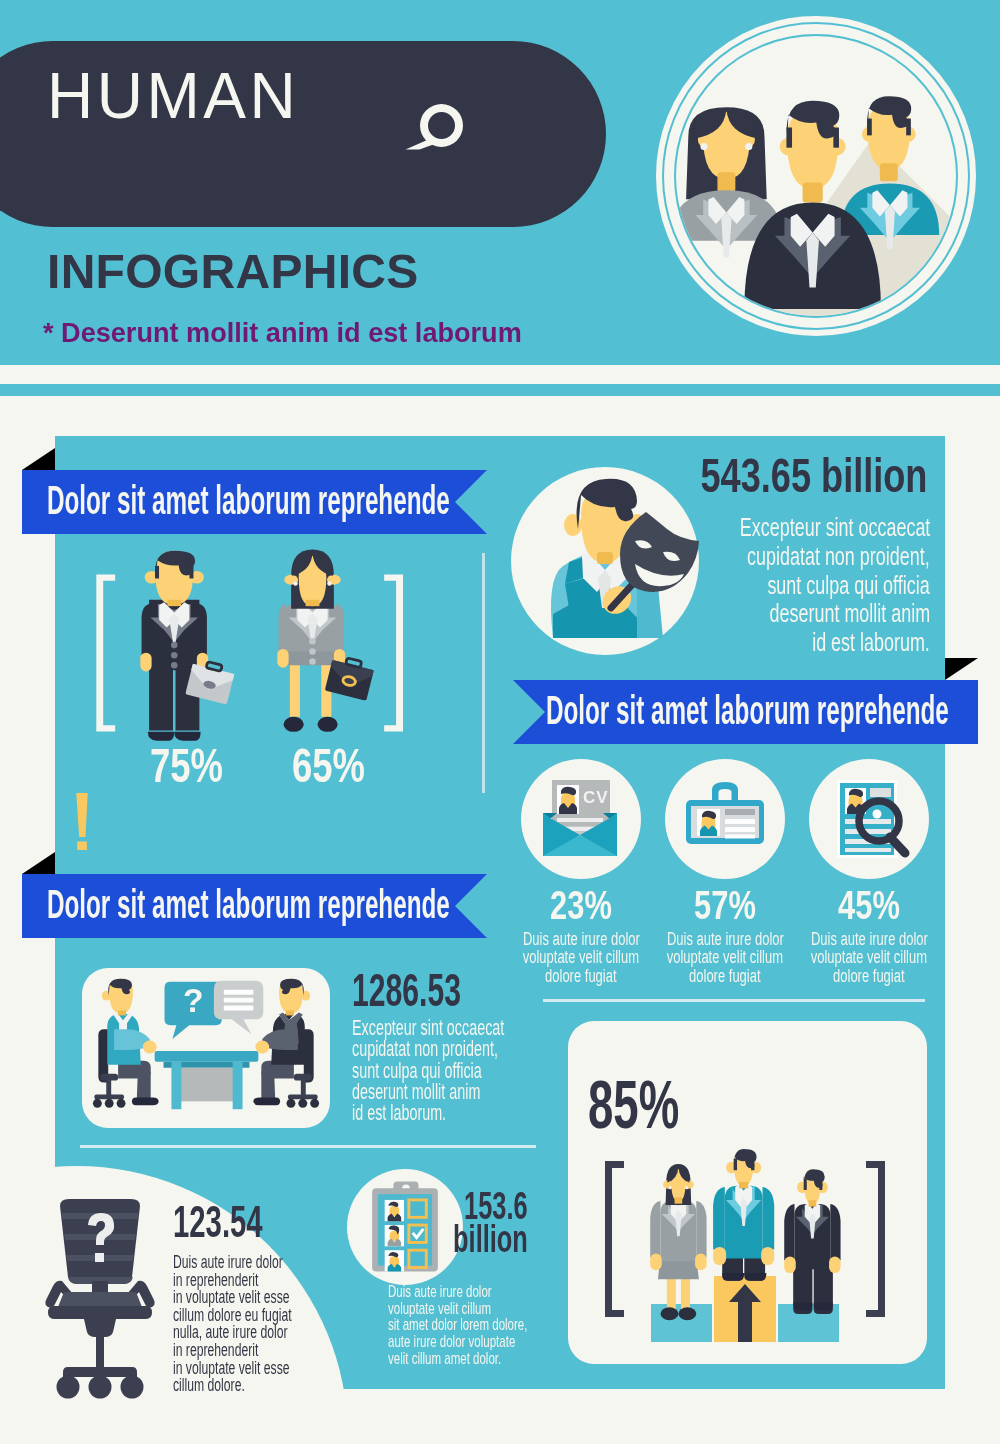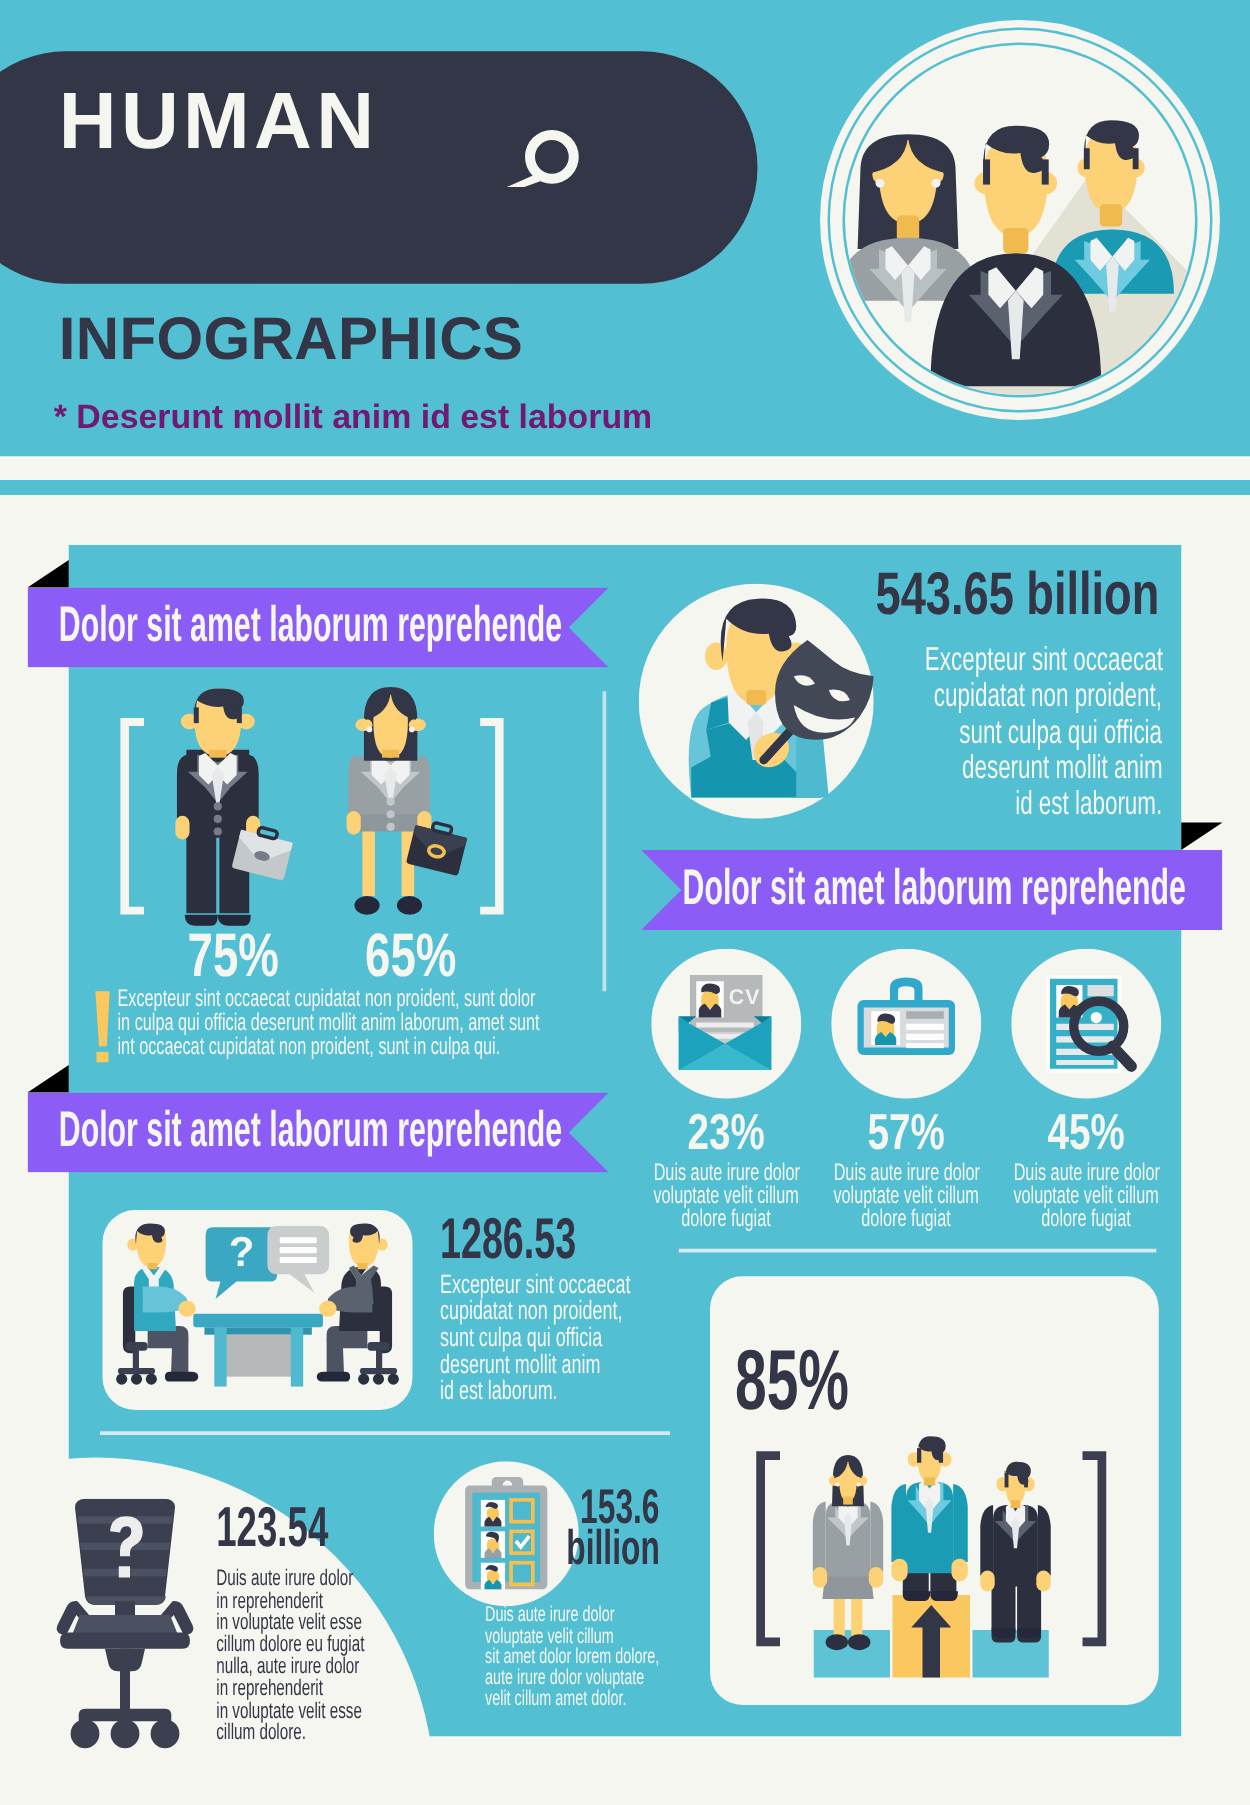--- a/index.html
+++ b/index.html
@@ -4,35 +4,35 @@
 <style>
   *{box-sizing:border-box;margin:0;padding:0;}
   html,body{width:1000px;height:1444px;}
   body{background:#f5f6ef;font-family:"Liberation Sans",sans-serif;overflow:hidden;position:relative;}
   .page{position:absolute;left:0;top:0;width:1000px;height:1444px;overflow:hidden;}
 
   
   .hdr-teal{position:absolute;left:0;top:0;width:1000px;height:365px;background:#53bfd2;}
   .hdr-pill{position:absolute;left:-40px;top:41px;width:646px;height:186px;background:#333646;border-radius:93px;}
   .hdr-title{position:absolute;left:47px;top:58px;width:620px;color:#f5f6ef;
-    font-weight:bold;font-size:64px;line-height:77px;letter-spacing:3.5px;}
+    font-weight:normal;font-size:64px;line-height:77px;letter-spacing:3.5px;}
   .mag{position:absolute;left:400px;top:96px;width:64px;height:64px;}
   .hdr-sub{position:absolute;left:47px;top:244px;color:#333646;font-weight:bold;font-size:48px;line-height:56px;letter-spacing:0.3px;}
   .hdr-tag{position:absolute;left:43px;top:319px;color:#701a75;font-weight:bold;font-size:27.1px;line-height:27.1px;letter-spacing:0px;}
 
   
   .hdr-circ{position:absolute;left:656px;top:16px;width:320px;height:320px;}
   .stripe{position:absolute;left:0;top:384px;width:1000px;height:12px;background:#53bfd2;}
 
   
   .panel{position:absolute;left:55px;top:436px;width:890px;height:953px;background:#53bfd2;}
   .panel-cut{position:absolute;left:-249px;top:730px;width:542px;height:542px;border-radius:50%;background:#f5f6ef;}
 
   
-  .ribbon{position:absolute;height:64px;background:#8b5cf6;}
+  .ribbon{position:absolute;height:64px;background:#1d4ed8;}
   .ribbon span{display:inline-block;color:#f5f6ef;font-weight:bold;font-size:40px;line-height:60px;
           white-space:nowrap;transform:scaleX(.606);transform-origin:left center;}
   .rb-fold{position:absolute;width:0;height:0;}
 
   .r1{left:22px;top:470px;width:465px;
       clip-path:polygon(0 0,465px 0,433px 32px,465px 64px,0 64px);padding-left:25px;}
   .r1f{left:22px;top:448px;border-left:33px solid transparent;border-bottom:22px solid #000;}
   .r3{left:22px;top:874px;width:465px;
       clip-path:polygon(0 0,465px 0,433px 32px,465px 64px,0 64px);padding-left:25px;}
   .r3f{left:22px;top:852px;border-left:33px solid transparent;border-bottom:22px solid #000;}
@@ -267,25 +267,20 @@
         <ellipse cx="17" cy="18" rx="5" ry="3.4" fill="none" stroke="#f5c04f" stroke-width="2.2"></ellipse>
       </g>
     </g>
   </svg>
   <div class="pct pctM">75%</div>
   <div class="pct pctF">65%</div>
   <svg class="excl" viewBox="0 0 14 58">
     <path d="M1.3 1 h11.4 l-2.2 44 h-6.3 z" fill="#fbc85f"></path>
     <rect x="2.2" y="49.5" width="9.6" height="8.5" fill="#fbc85f"></rect>
   </svg>
-  <div class="bodyw noteA">
-      <i>Excepteur sint occaecat cupidatat non proident, sunt dolor</i>
-      <i>in culpa qui officia deserunt mollit anim laborum, amet sunt</i>
-      <i>int occaecat cupidatat non proident, sunt in culpa qui.</i>
-    </div>
   <div class="vdiv vdiv1"></div>
 
   <svg class="figB" viewBox="0 0 188 188">
     <circle cx="94" cy="94" r="94" fill="#f5f6ef"></circle>
 
     <path d="M42 171 q-7 -60 10 -72 q20 -14 42 -14 q22 0 42 14 q17 12 10 72 z" fill="#66c5d8"></path>
     <path d="M76 89 l-18 6 l-4 22 l24 -8 z" fill="#1595ae"></path>
     <path d="M54 117 l28 -8 l4 22 l-28 10 z" fill="#1595ae"></path>
     <path d="M94 118 l52 53 l-104 0 l0 -24 z" fill="#1595ae"></path>
     <path d="M126 99 l20 10 l6 62 l-26 0 z" fill="#4fb9cf"></path>

